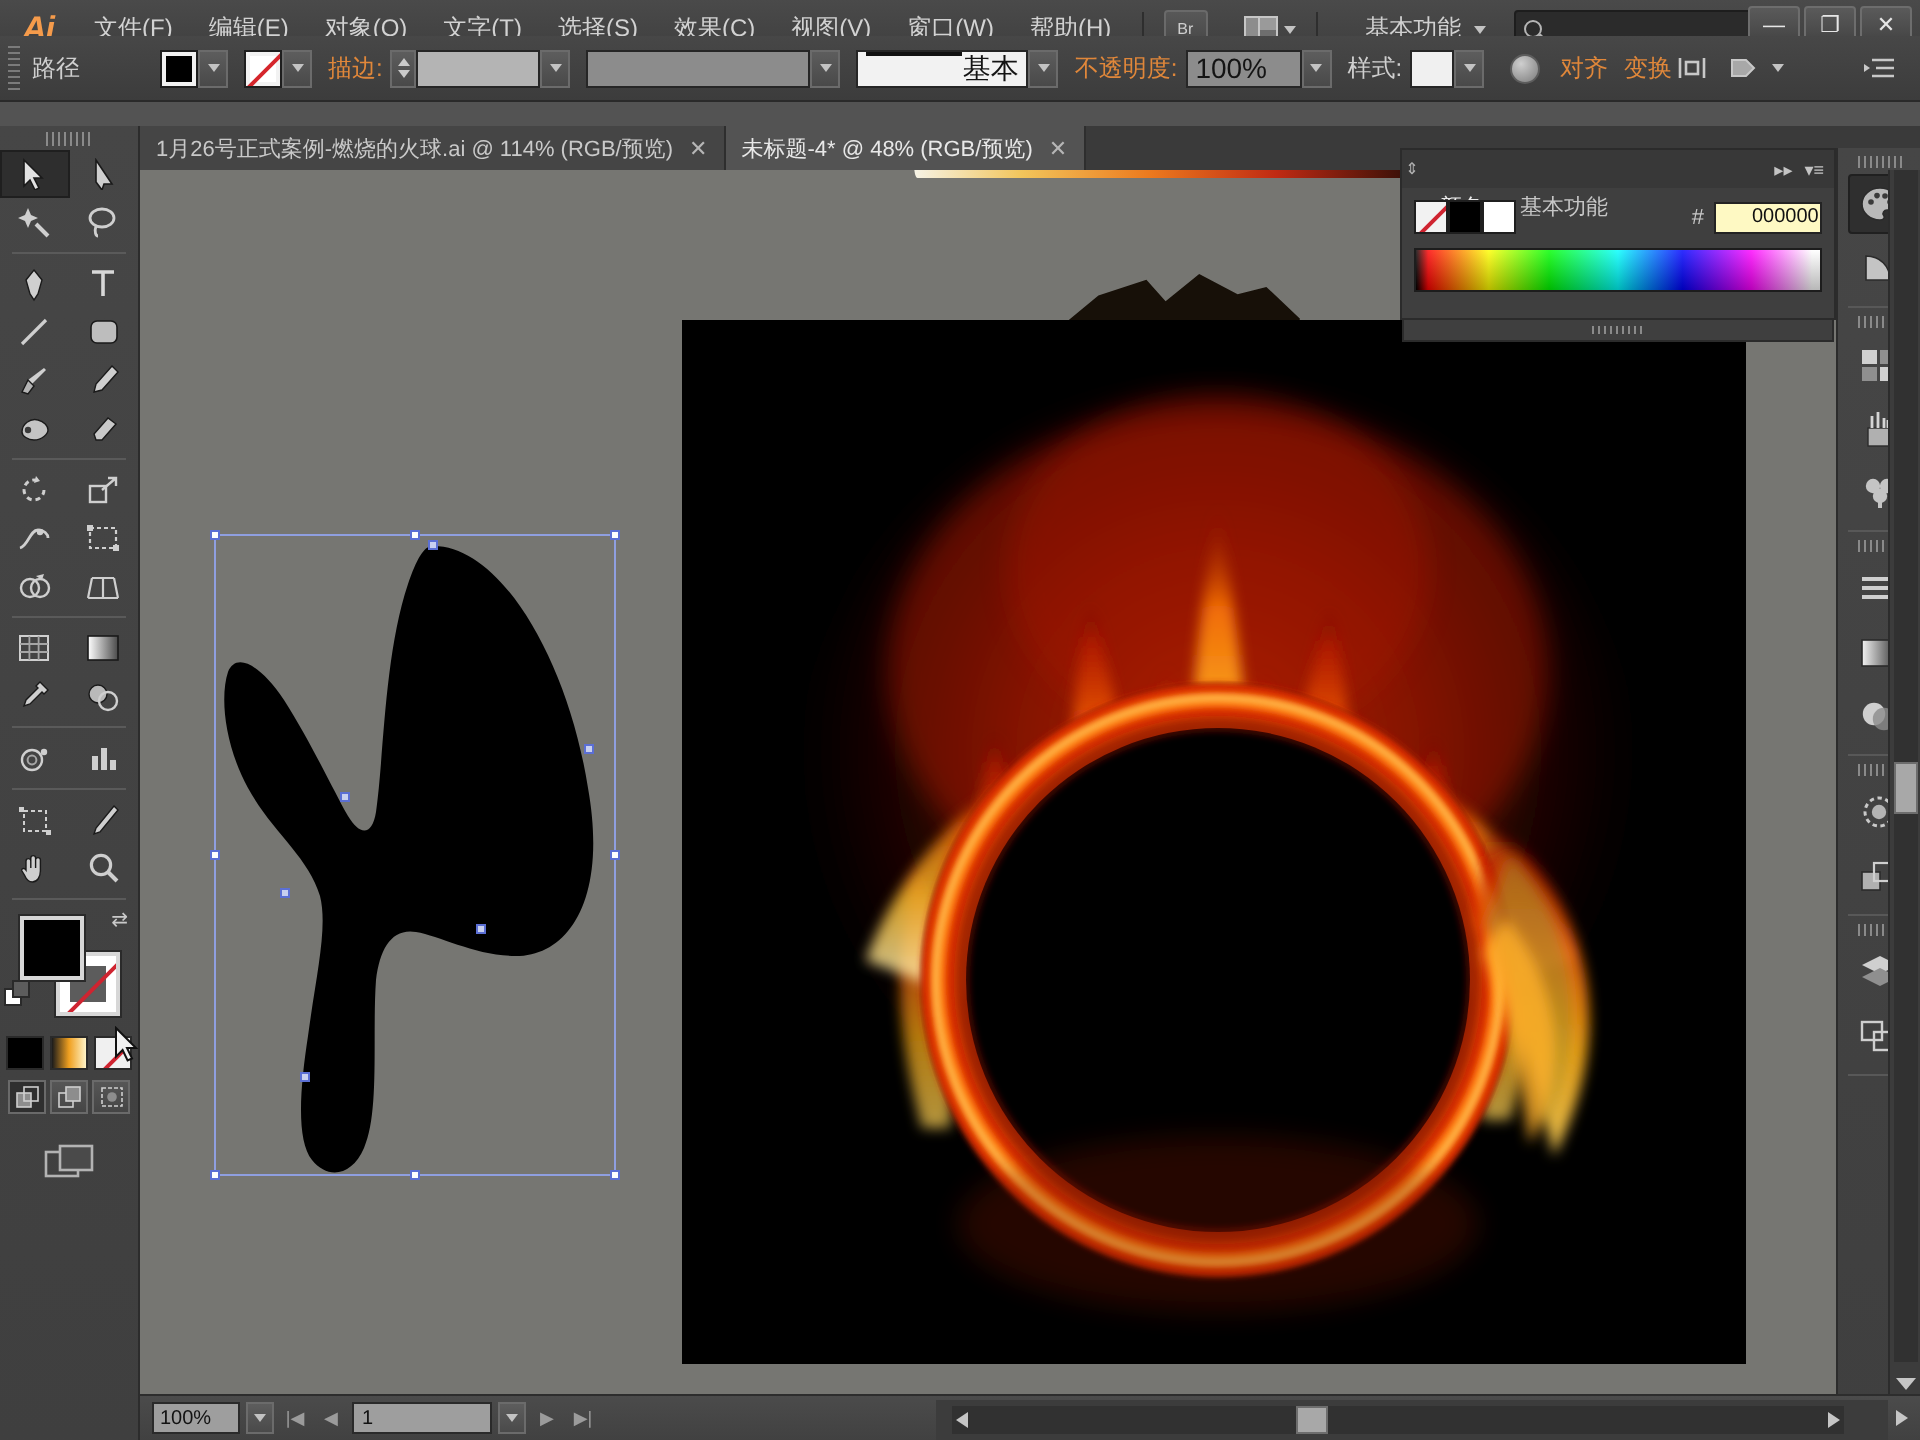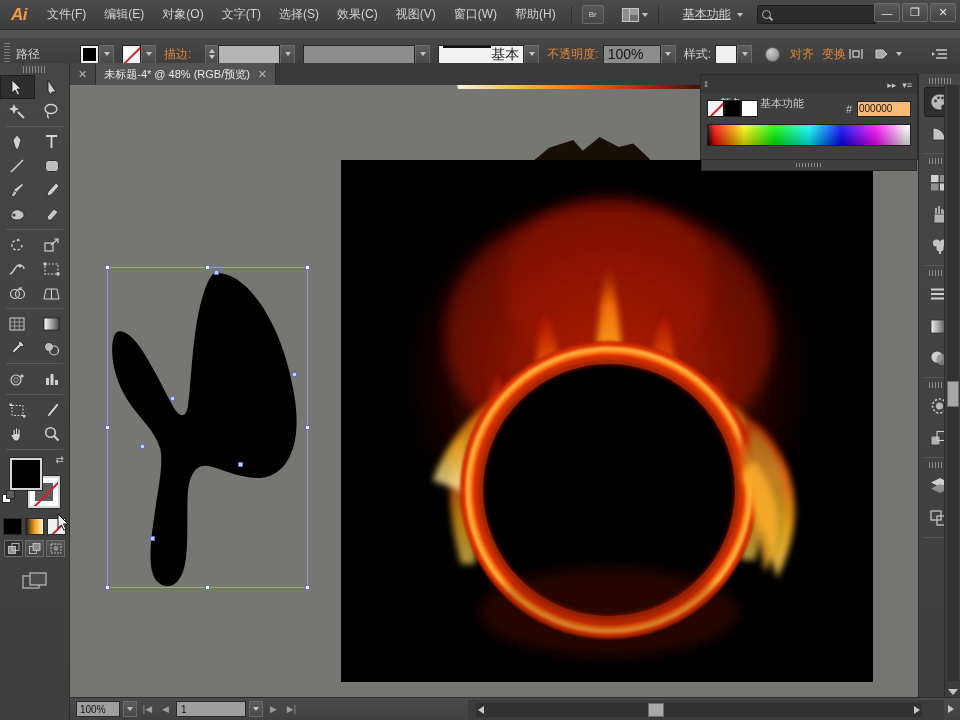--- a/index.html
+++ b/index.html
@@ -58,21 +58,21 @@
   .wbtns { position: absolute; right: 4px; top: 3px; display: flex; gap: 2px; }
   .wbtn {
     width: 26px; height: 19px; background: linear-gradient(#5a5a5a,#444);
     border: 1px solid #6d6d6d; border-radius: 2px;
     display: flex; align-items: center; justify-content: center; color: #e6e6e6; font-size: 11px;
   }
   .wbtn.close { background: linear-gradient(#5a5a5a,#444); }
 
   
   .controlbar {
-    position: absolute; left: 0; top: 38px; width: 960px; height: 33px;
+    position: absolute; left: 0; top: 18px; width: 960px; height: 33px;
     background: linear-gradient(#474747, #3c3c3c);
     border-bottom: 1px solid #2a2a2a;
     display: flex; align-items: center; padding-left: 4px;
   }
   .grip { width: 6px; height: 22px; background-image: repeating-linear-gradient(#7b7b7b 0 1px, transparent 1px 3px); margin-right: 6px; }
   .cb-label { color: #cfcfcf; font-size: 12px; }
   .cb-label.orange { color: #e0873a; }
   .sw {
     width: 19px; height: 19px; border: 1px solid #1e1e1e; box-shadow: inset 0 0 0 2px #f2f2f2;
   }
@@ -207,21 +207,21 @@
   .cp-tab.active { background: #4d4d4d; color: #e9e9e9; }
   .cp-ctrls { margin-left: auto; display: flex; align-items: center; gap: 6px; padding-right: 5px; color: #c4c4c4; font-size: 9px; }
   .cp-body { padding: 6px; }
   .cp-row1 { display: flex; align-items: center; }
   .cp-sw { width: 17px; height: 17px; border: 1px solid #1f1f1f; }
   .cp-sw.none { background: #f2f2f2; position: relative; overflow: hidden; }
   .cp-sw.none::after { content:''; position:absolute; left:-4px; top:50%; width:26px; height:2px; background:#cf2430; transform: rotate(-45deg); }
   .cp-sw.black { background: #000; }
   .cp-sw.white { background: #fff; }
   .hexlabel { color: #c9c9c9; font-size: 11px; margin-left: auto; margin-right: 5px; }
-  .hexfield { width: 54px; height: 16px; background: #fdba74; border: 1px solid #232323; color: #111; font-size: 10px; display:flex;align-items:center;padding-left:1px;}
+  .hexfield { width: 54px; height: 16px; background: #fef9c3; border: 1px solid #232323; color: #111; font-size: 10px; display:flex;align-items:center;padding-left:18px;}
   .spectrum {
     margin-top: 7px; height: 22px; border: 1px solid #1d1d1d;
     background: linear-gradient(90deg,#000 0%, #ff0000 3%, #ffff00 18%, #00ff00 33%, #00ffff 50%, #0000ff 66%, #ff00ff 83%, #ffffff 98%);
   }
   .spectrum-inner { width: 100%; height: 100%; background: linear-gradient(180deg, rgba(255,255,255,0.18), rgba(0,0,0,0.28)); }
   .cp-foot { position:absolute; left:0; right:0; bottom:-12px; height: 11px; display:flex; align-items:center; justify-content:center; background:#3f3f3f; border:1px solid #2b2b2b; border-top:0;}
   .cp-foot i { width: 26px; height: 4px; background-image: repeating-linear-gradient(90deg,#8a8a8a 0 1px, transparent 1px 3px); }
 
   
   .dock {
@@ -281,21 +281,21 @@
     <div class="grip"></div>
     <div class="cb-label" style="width:64px">路径</div>
     <div class="sw black"></div>
     <div class="dd" style="margin-right:8px">
         <span class="caret"></span>
       </div>
     <div class="sw none"></div>
     <div class="dd" style="margin-right:8px">
         <span class="caret"></span>
       </div>
-    <div class="cb-label orange" style="margin-right:14px">描边:</div>
+    <div class="cb-label orange" style="margin-right:4px">描边:</div>
     <div class="spin">
         <i class="up"></i>
         <i class="dn"></i>
       </div>
     <div class="field" style="width:62px"></div>
     <div class="dd" style="margin-right:8px">
         <span class="caret"></span>
       </div>
     <div class="field dark" style="width:112px"></div>
     <div class="dd" style="margin-right:8px">
@@ -338,20 +338,21 @@
     <div class="cb-icon" style="margin-left:auto;margin-right:10px">
       <svg width="16" height="12" viewBox="0 0 16 12">
           <path d="M4 2h11M6 6h9M4 10h11" stroke="#c8c8c8" stroke-width="1.3"></path>
           <path d="M0 4l3 2-3 2z" fill="#c8c8c8"></path>
         </svg>
     </div>
   </div>
 
   <div class="tabbar">
     <div class="tab">
+      <span>1月26号正式案例-燃烧的火球.ai @ 114% (RGB/预览)</span>
       <span class="x">✕</span>
     </div>
     <div class="tab active">
       <span>未标题-4* @ 48% (RGB/预览)</span>
       <span class="x">✕</span>
     </div>
   </div>
 
   <div class="canvas">
     <div class="canvas-inner">

